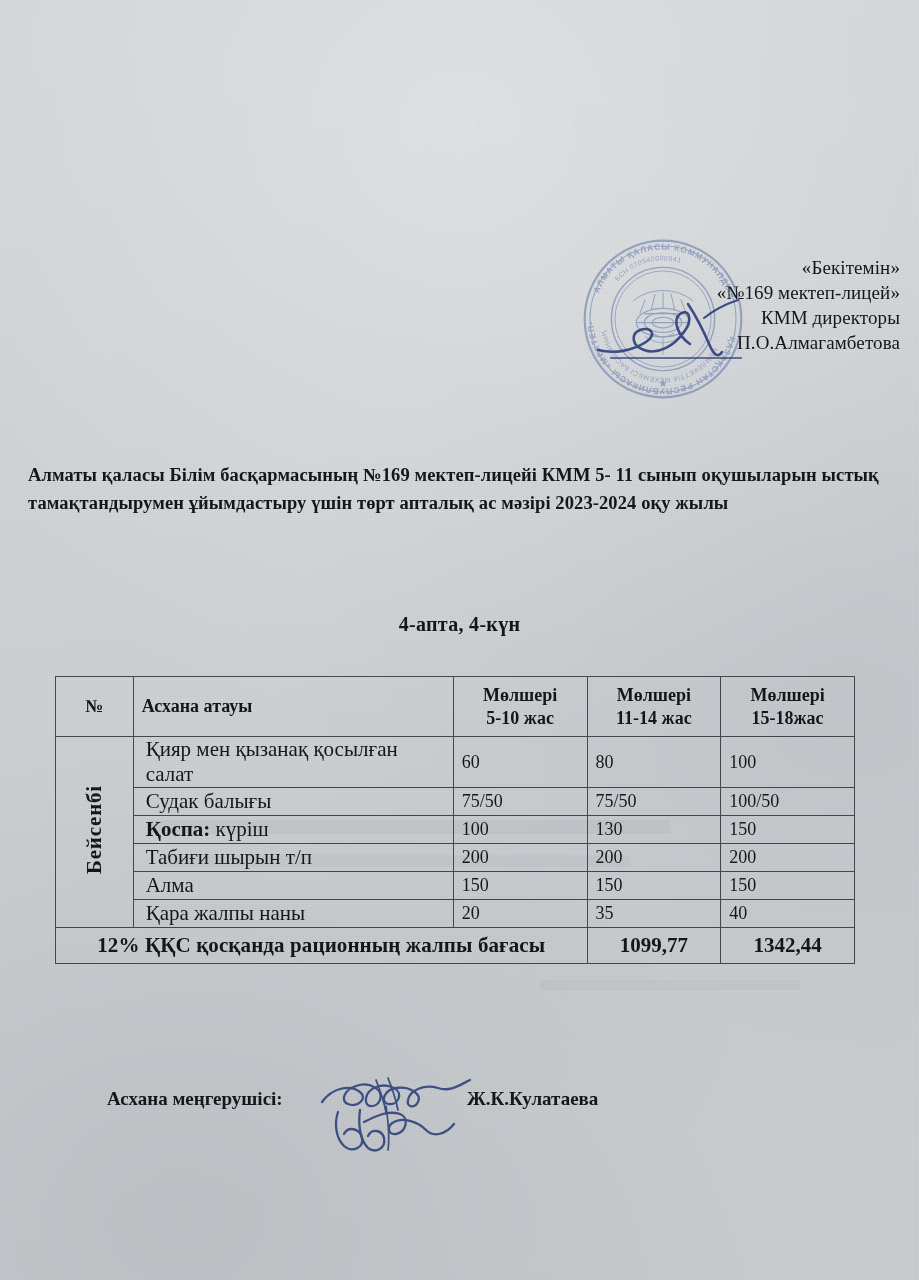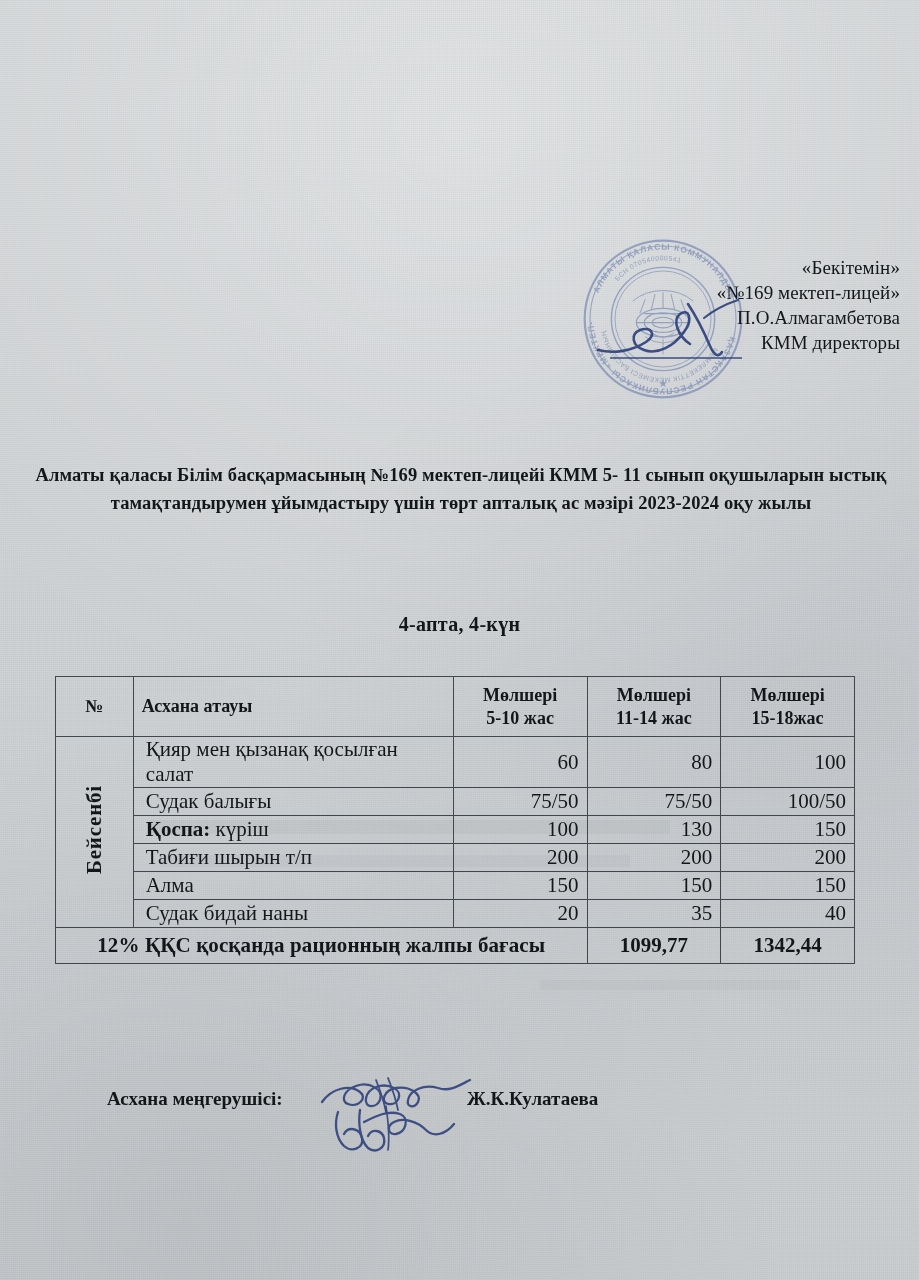--- a/index.html
+++ b/index.html
@@ -51,21 +51,21 @@
   .signature-dir{
     position:absolute;left:592px;top:288px;
     width:190px;height:90px;z-index:3;opacity:.9;
     pointer-events:none;
   }
 
   
   .doc-title{
     position:absolute;left:28px;top:462px;width:866px;
     font-weight:bold;font-size:18.5px;line-height:1.5;
-    text-align:center;letter-spacing:.1px;font-family:Liberation Serif, serif;
+    text-align:left;letter-spacing:.1px;font-family:Liberation Serif, serif;
   }
   .subtitle{
     position:absolute;left:0;top:565px;width:919px;
     text-align:center;font-weight:bold;font-size:20px;
     letter-spacing:.3px;
     margin-top:48px;
   }
 
   
   .menu-table{
@@ -94,21 +94,21 @@
   .day-rot{
     writing-mode:vertical-rl;
     transform:rotate(180deg);
     font-weight:bold;font-size:21px;
     letter-spacing:.8px;
     display:inline-block;
     white-space:nowrap;
   }
   td.dish{text-align:left;padding-left:12px;height:27px;font-size:21px;}
   td.dish b{font-weight:bold;}
-  td.amt{text-align:right;font-size:21px;}
+  td.amt{text-align:left;font-size:18px;}
   tr.total-row td{
     font-weight:bold;font-size:21px;
     padding:5px 8px;
   }
   td.total-label{text-align:center;letter-spacing:.1px;}
   td.total-val{text-align:center;font-size:21px;}
 
   
   .footer{
     position:absolute;left:107px;top:1085px;width:700px;
@@ -184,22 +184,22 @@
     <path d="M6,62 C22,66 40,63 54,54 C66,46 58,38 48,42 C38,46 40,58 52,62 C66,67 82,58 92,44 C102,30 96,20 88,26 C80,32 86,48 98,56"></path>
     <path d="M96,16 C104,28 112,44 118,58 C122,67 126,70 130,64"></path>
     <path d="M112,30 C122,22 134,16 146,12" stroke-width="2.1"></path>
   </g>
   <path d="M18,70 L150,70" stroke="#2b3f7a" stroke-width="1.3" fill="none"></path>
 </svg>
 
 <div class="approval">
   <div>«Бекітемін»</div>
   <div>«№169 мектеп-лицей»</div>
+  <div>КММ директоры</div>
   <div>П.О.Алмагамбетова</div>
-  <div>КММ директоры</div>
 </div>
 
 <div class="doc-title">Алматы қаласы  Білім басқармасының №169 мектеп-лицейі КММ 5- 11 сынып  оқушыларын ыстық тамақтандырумен ұйымдастыру үшін  төрт апталық ас мәзірі 2023-2024  оқу жылы</div>
 <div class="subtitle">4-апта, 4-күн</div>
 
 <table class="menu-table">
   <thead>
     <tr>
       <th class="col-no">№</th>
       <th class="col-dish">Асхана атауы</th>
@@ -243,21 +243,21 @@
         <td class="amt">200</td>
         <td class="amt">200</td>
       </tr>
       <tr>
         <td class="dish">Алма</td>
         <td class="amt">150</td>
         <td class="amt">150</td>
         <td class="amt">150</td>
       </tr>
       <tr>
-        <td class="dish">Судак бидай наны</td>
+        <td class="dish">Қара жалпы наны</td>
         <td class="amt">20</td>
         <td class="amt">35</td>
         <td class="amt">40</td>
       </tr>
       <tr class="total-row">
         <td class="total-label" colspan="3">12% ҚҚС қосқанда рационның жалпы бағасы</td>
         <td class="total-val">1099,77</td>
         <td class="total-val">1342,44</td>
       </tr>
     </tbody>

